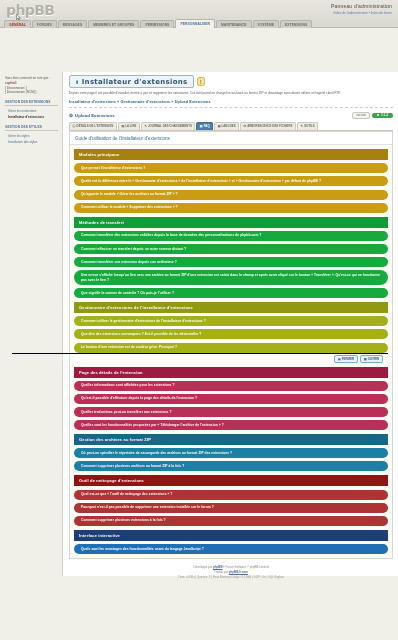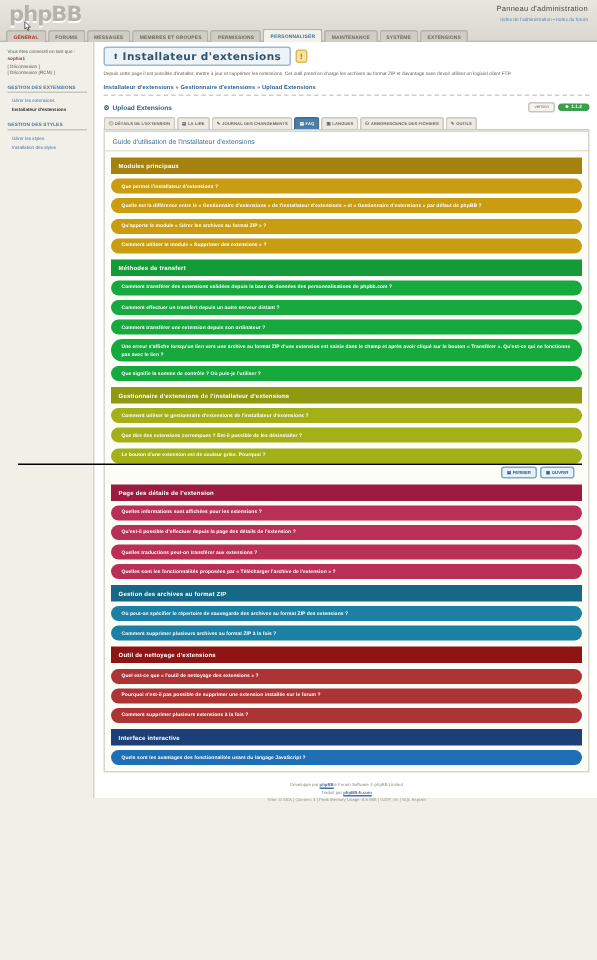--- a/index.html
+++ b/index.html
@@ -59,21 +59,21 @@
     border-color: #b5b3aa;
     padding-bottom: 2.5px;
   }
   .tab.first { color: #a33; }
   .cursor {
     position: absolute; left: 16px; top: 14px;
     width: 5px; height: 7px; z-index: 50;
   }
 
   
-  .body-wrap { display: flex; height: 504px; }
+  .body-wrap { display: flex; height: 504px; margin-top: 44px; }
 
   
   .sidebar {
     width: 62px; flex: 0 0 62px;
     background: #f0efe8;
     padding: 4px 4px 0 5px;
   }
   .sb-user { font-size: 3.1px; color: #5b594f; line-height: 1.55; }
   .sb-user .uname { color: #8a4a4a; font-weight: bold; }
   .sb-group { margin-top: 5px; }

